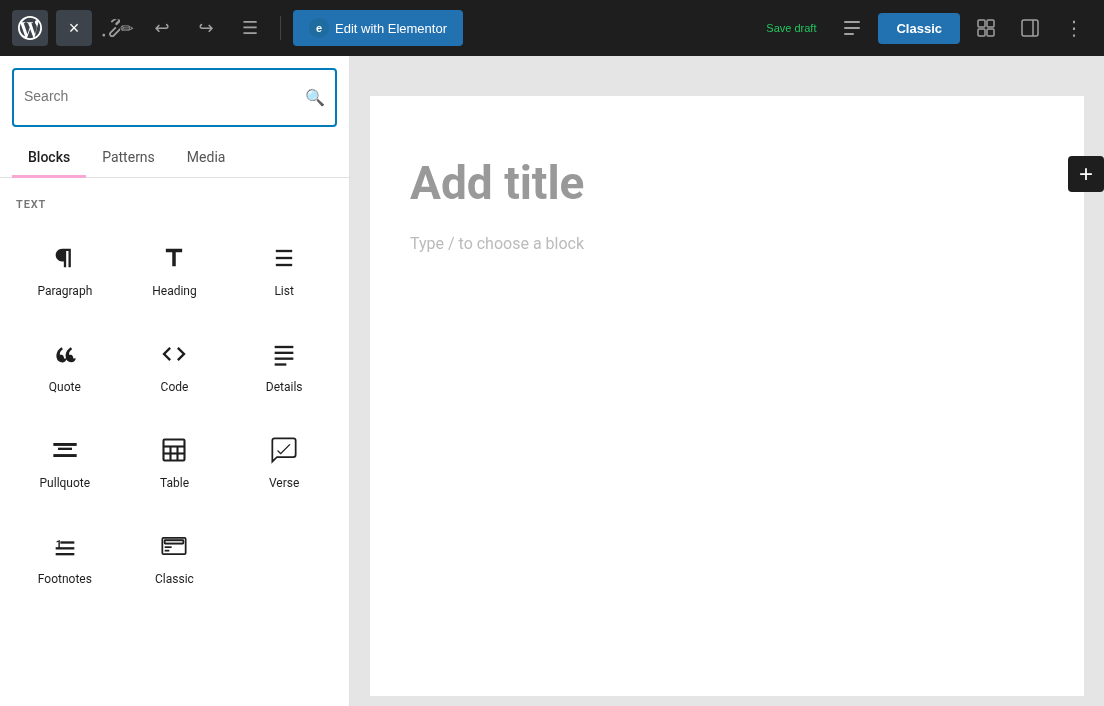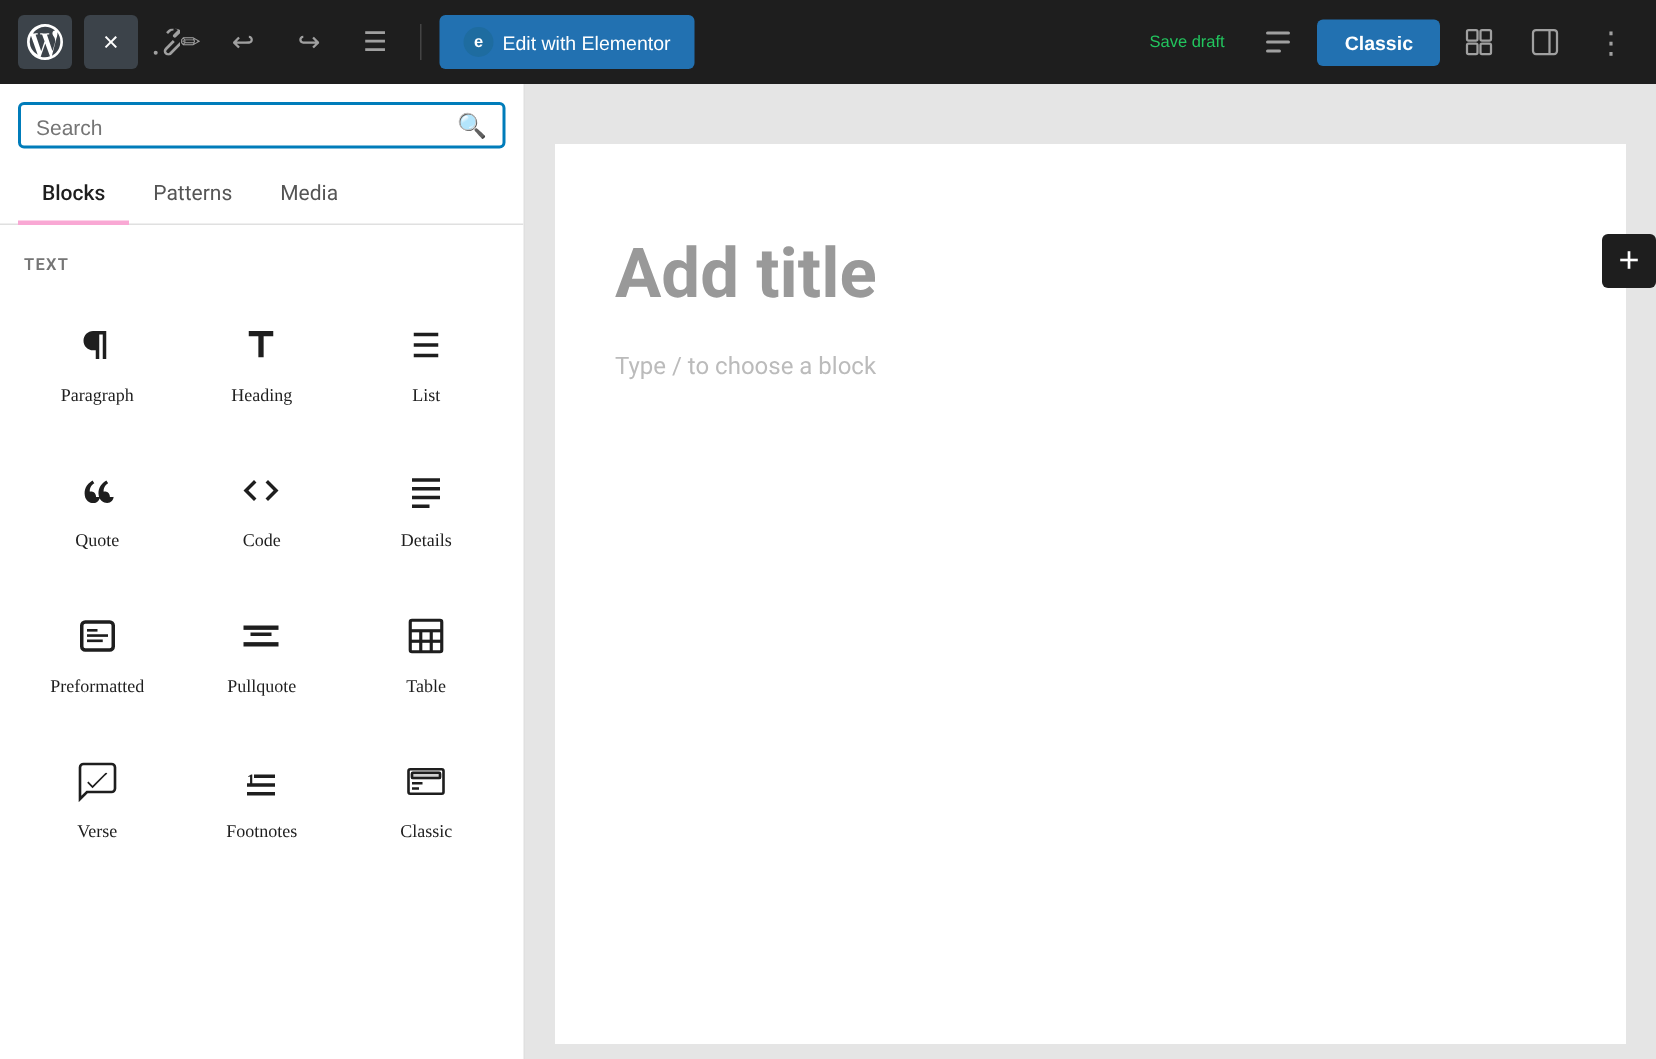--- a/index.html
+++ b/index.html
@@ -135,24 +135,24 @@
       display: flex;
       flex-direction: column;
       overflow: hidden;
     }
 
     .search-area {
       padding: 12px;
     }
     .search-input-wrapper {
       display: flex;
-      align-items: flex-end;
+      align-items: flex-start;
       border: 2px solid #007cba;
       border-radius: 4px;
-      padding: 4px 10px;
+      padding: 18px 10px;
       gap: 8px;
     }
     .search-input {
       border: none;
       outline: none;
       font-size: 14px;
       color: #1e1e1e;
       flex: 1;
       background: transparent;
     }
@@ -189,21 +189,20 @@
       letter-spacing: 0.08em;
       color: #757575;
       font-weight: 600;
       padding: 8px 4px 12px;
     }
 
     .blocks-grid {
       display: grid;
       grid-template-columns: repeat(3, 1fr);
       gap: 4px;
-      font-family: Liberation Serif, serif;
     }
 
     .block-item {
       display: flex;
       flex-direction: column;
       align-items: center;
       justify-content: center;
       padding: 16px 8px;
       border-radius: 6px;
       cursor: pointer;
@@ -411,31 +410,20 @@
             <svg width="28" height="28" viewBox="0 0 24 24" fill="currentColor">
               <rect x="4" y="5" width="16" height="2"></rect>
                 <rect x="4" y="10" width="16" height="2"></rect>
                 <rect x="4" y="15" width="16" height="2"></rect>
                 <rect x="4" y="20" width="10" height="2"></rect>
             </svg>
           </div>
           <span class="block-label">Details</span>
         </div>
 
-        <div class="block-item">
-          <div class="block-icon">
-            <svg width="28" height="28" viewBox="0 0 24 24" fill="currentColor">
-                <rect x="3" y="4" width="18" height="16" rx="2" fill="none" stroke="currentColor" stroke-width="2"></rect>
-                <rect x="6" y="8" width="6" height="1.5"></rect>
-                <rect x="6" y="11" width="12" height="1.5"></rect>
-                <rect x="6" y="14" width="9" height="1.5"></rect>
-              </svg>
-          </div>
-          <span class="block-label">Preformatted</span>
-        </div>
 
         <div class="block-item">
           <div class="block-icon">
             <svg width="28" height="28" viewBox="0 0 24 24" fill="currentColor">
                 <rect x="2" y="6" width="20" height="2.5"></rect>
                 <rect x="2" y="15.5" width="20" height="2.5"></rect>
                 <rect x="6" y="10" width="12" height="2"></rect>
               </svg>
           </div>
           <span class="block-label">Pullquote</span>

